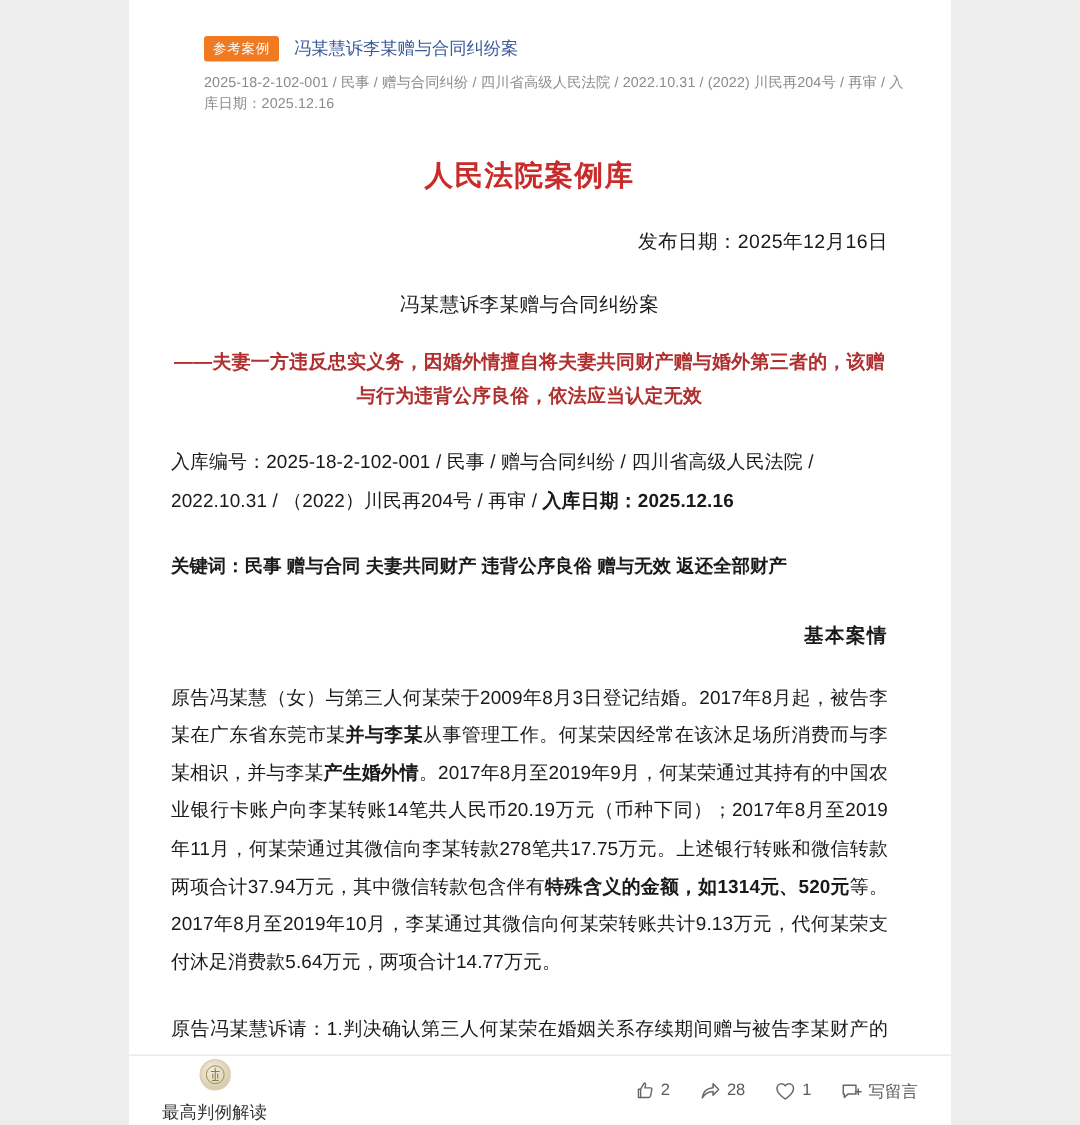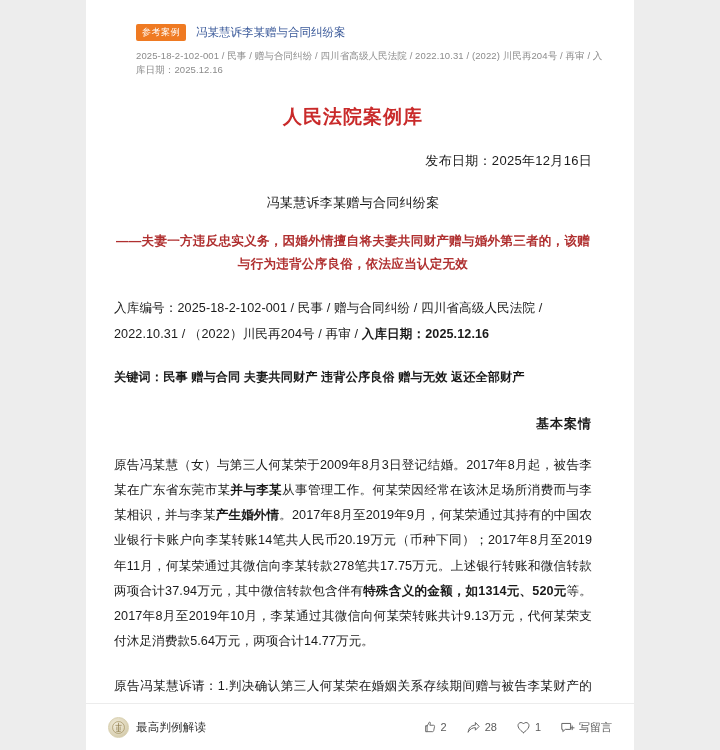--- a/index.html
+++ b/index.html
@@ -155,20 +155,21 @@
     display: flex;
     align-items: center;
     justify-content: space-between;
     padding: 0 22px 0 22px;
     box-sizing: border-box;
   }
   .account {
     display: flex;
     align-items: center;
     gap: 7px;
+    flex-direction: column;
   }
   .avatar {
     width: 21px;
     height: 21px;
     border-radius: 50%;
     background: radial-gradient(circle at 40% 35%, #f2eddc 0%, #ded6bb 55%, #c9bf9c 100%);
     border: 1px solid #d8cfae;
     display: flex;
     align-items: center;
     justify-content: center;

